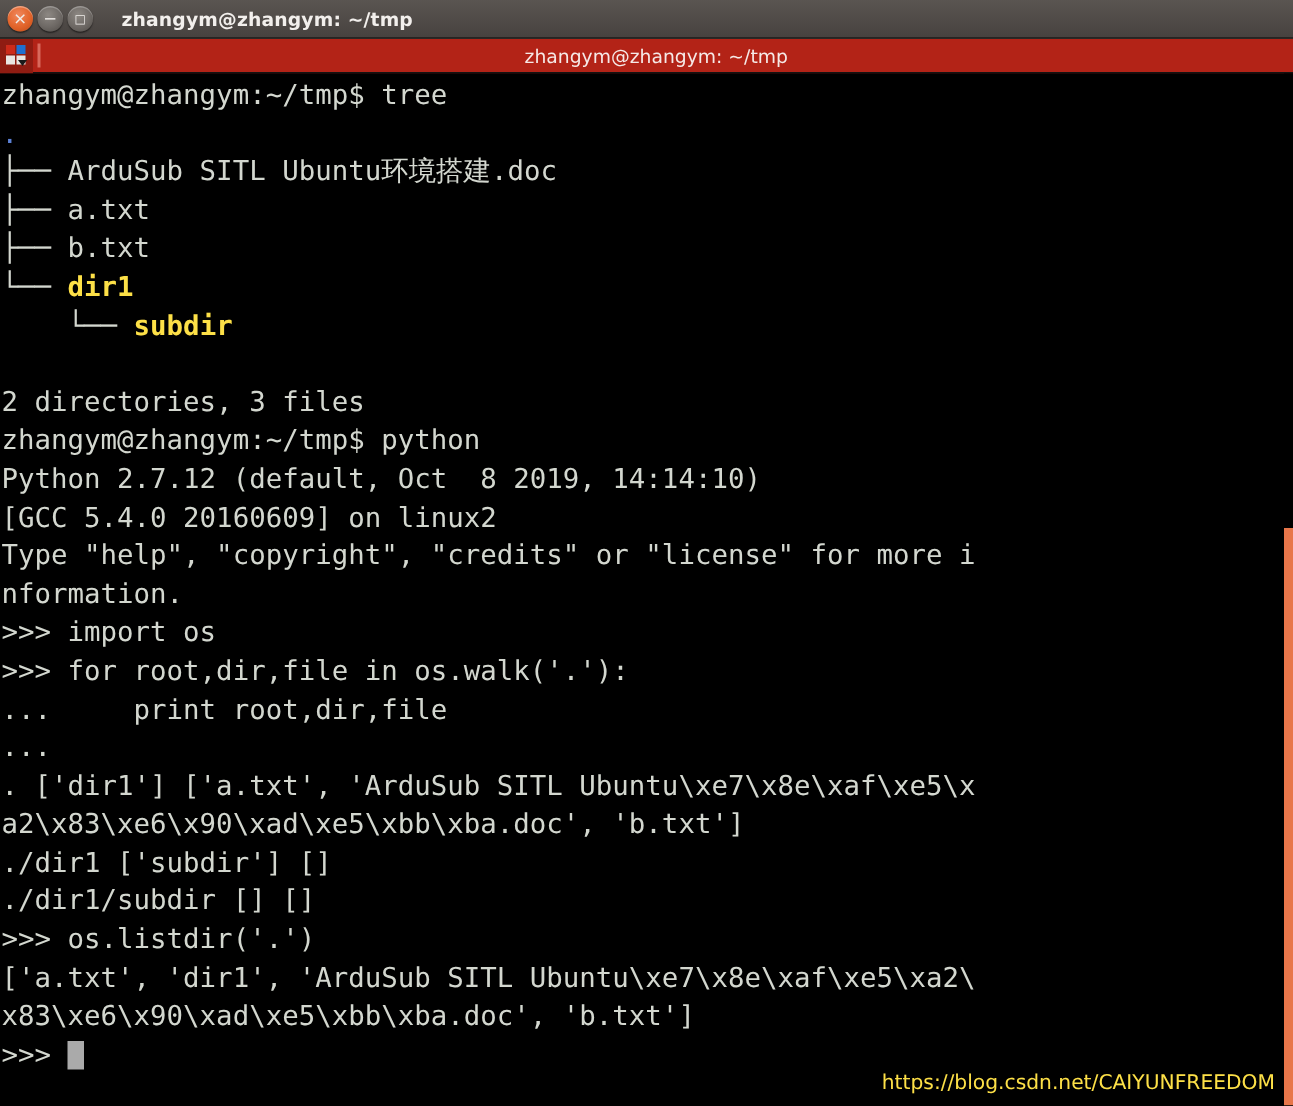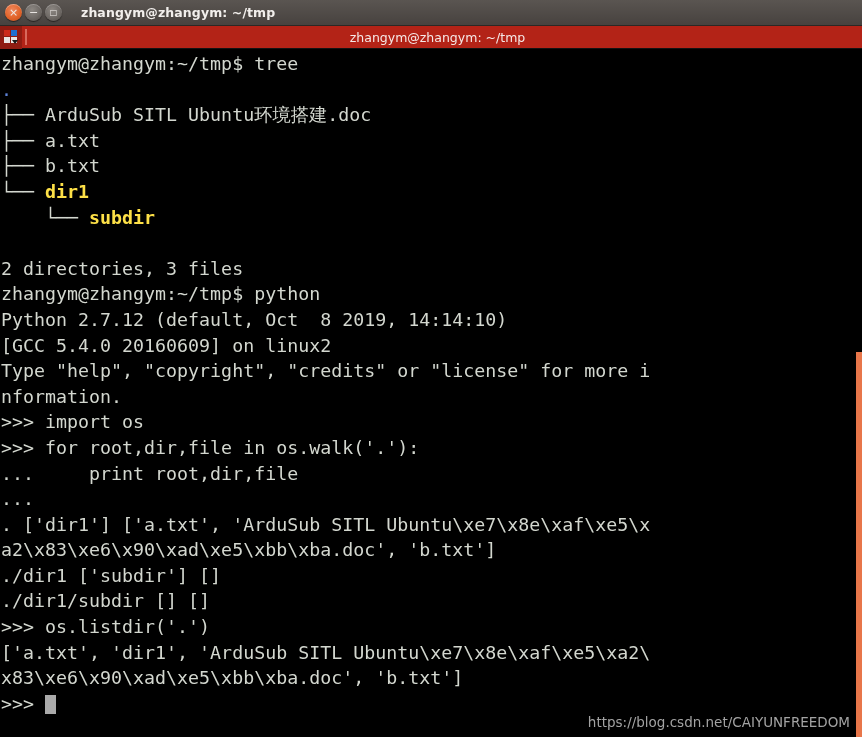--- a/index.html
+++ b/index.html
@@ -180,21 +180,21 @@
     width: 6px;
     height: 385px;
     background: #e8764a;
   }
 
   
   #watermark {
     position: absolute;
     right: 12px;
     bottom: 7px;
-    color: #a3a3a3;
+    color: #fde047;
     font-family: "DejaVu Sans", sans-serif;
     font-size: 13.5px;
     white-space: nowrap;
   }
 </style>
 </head>
 <body>
 
 <div id="window">
 

